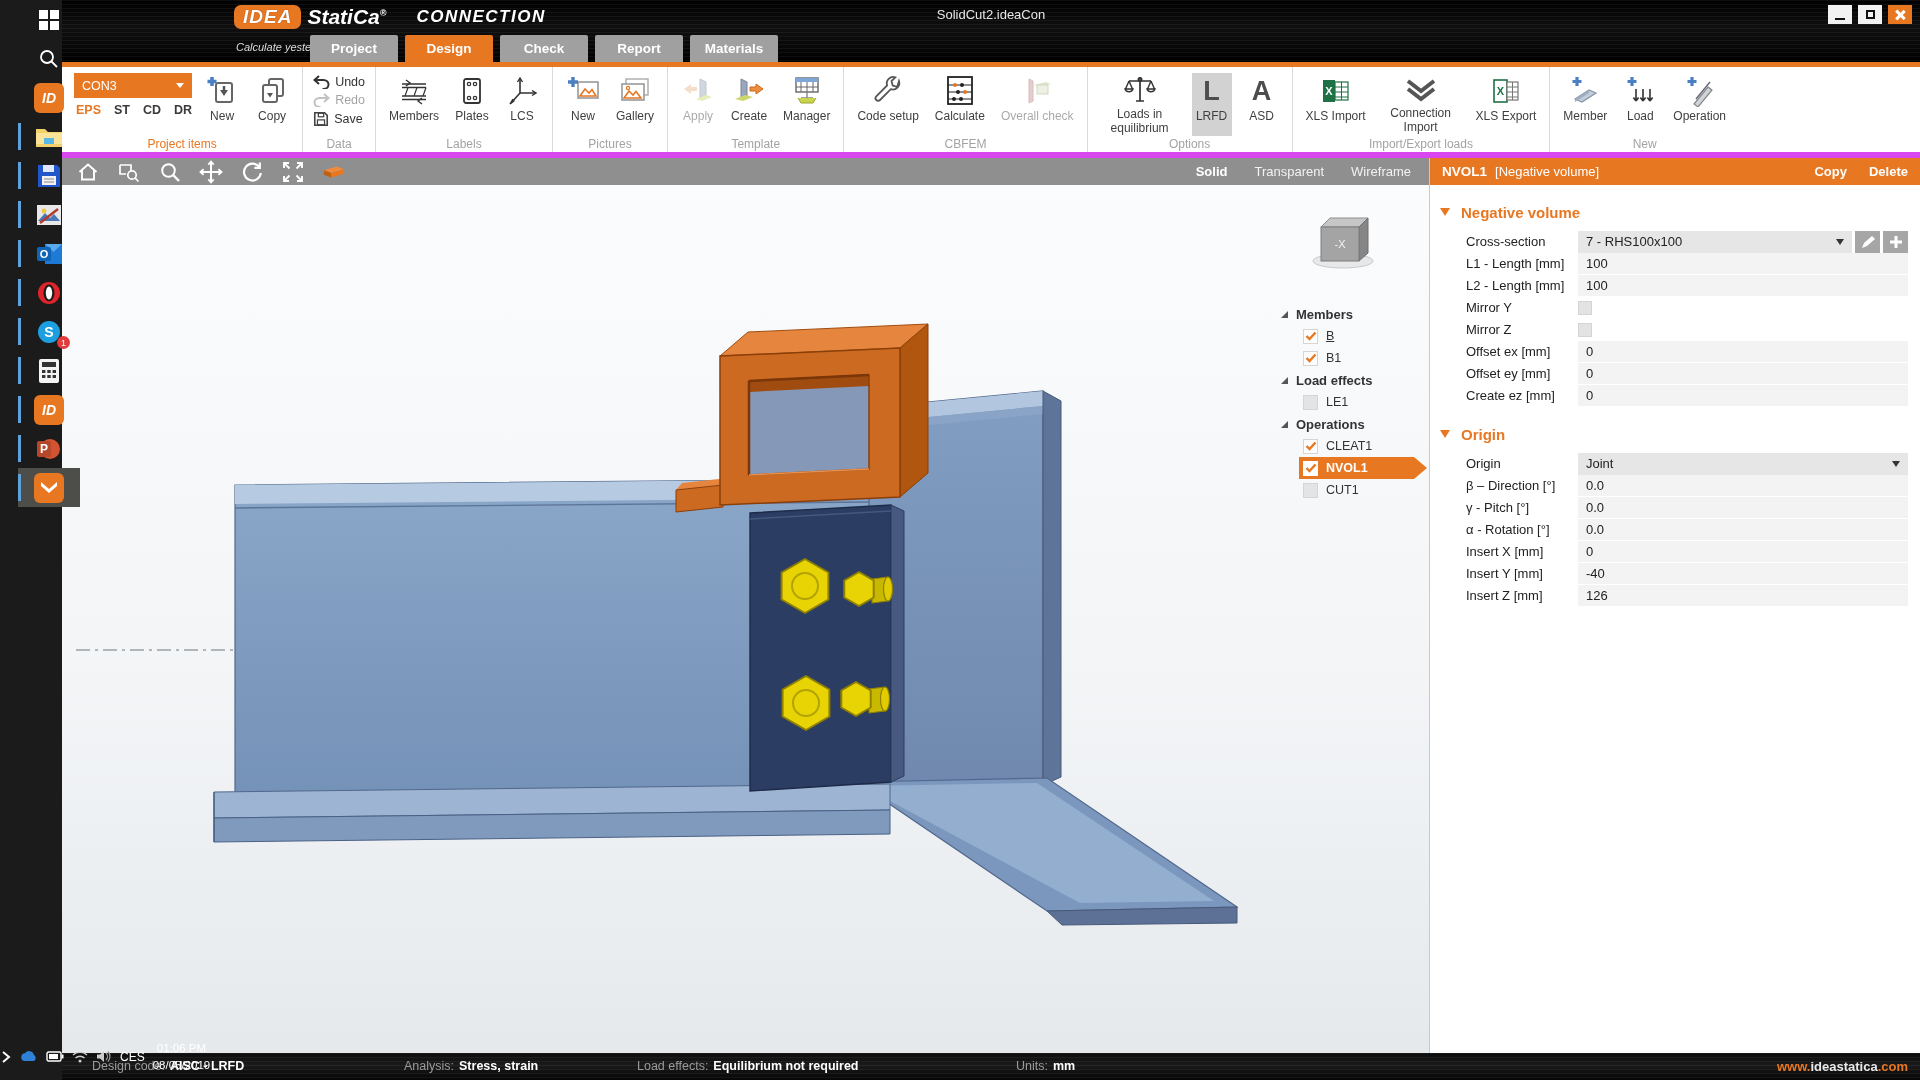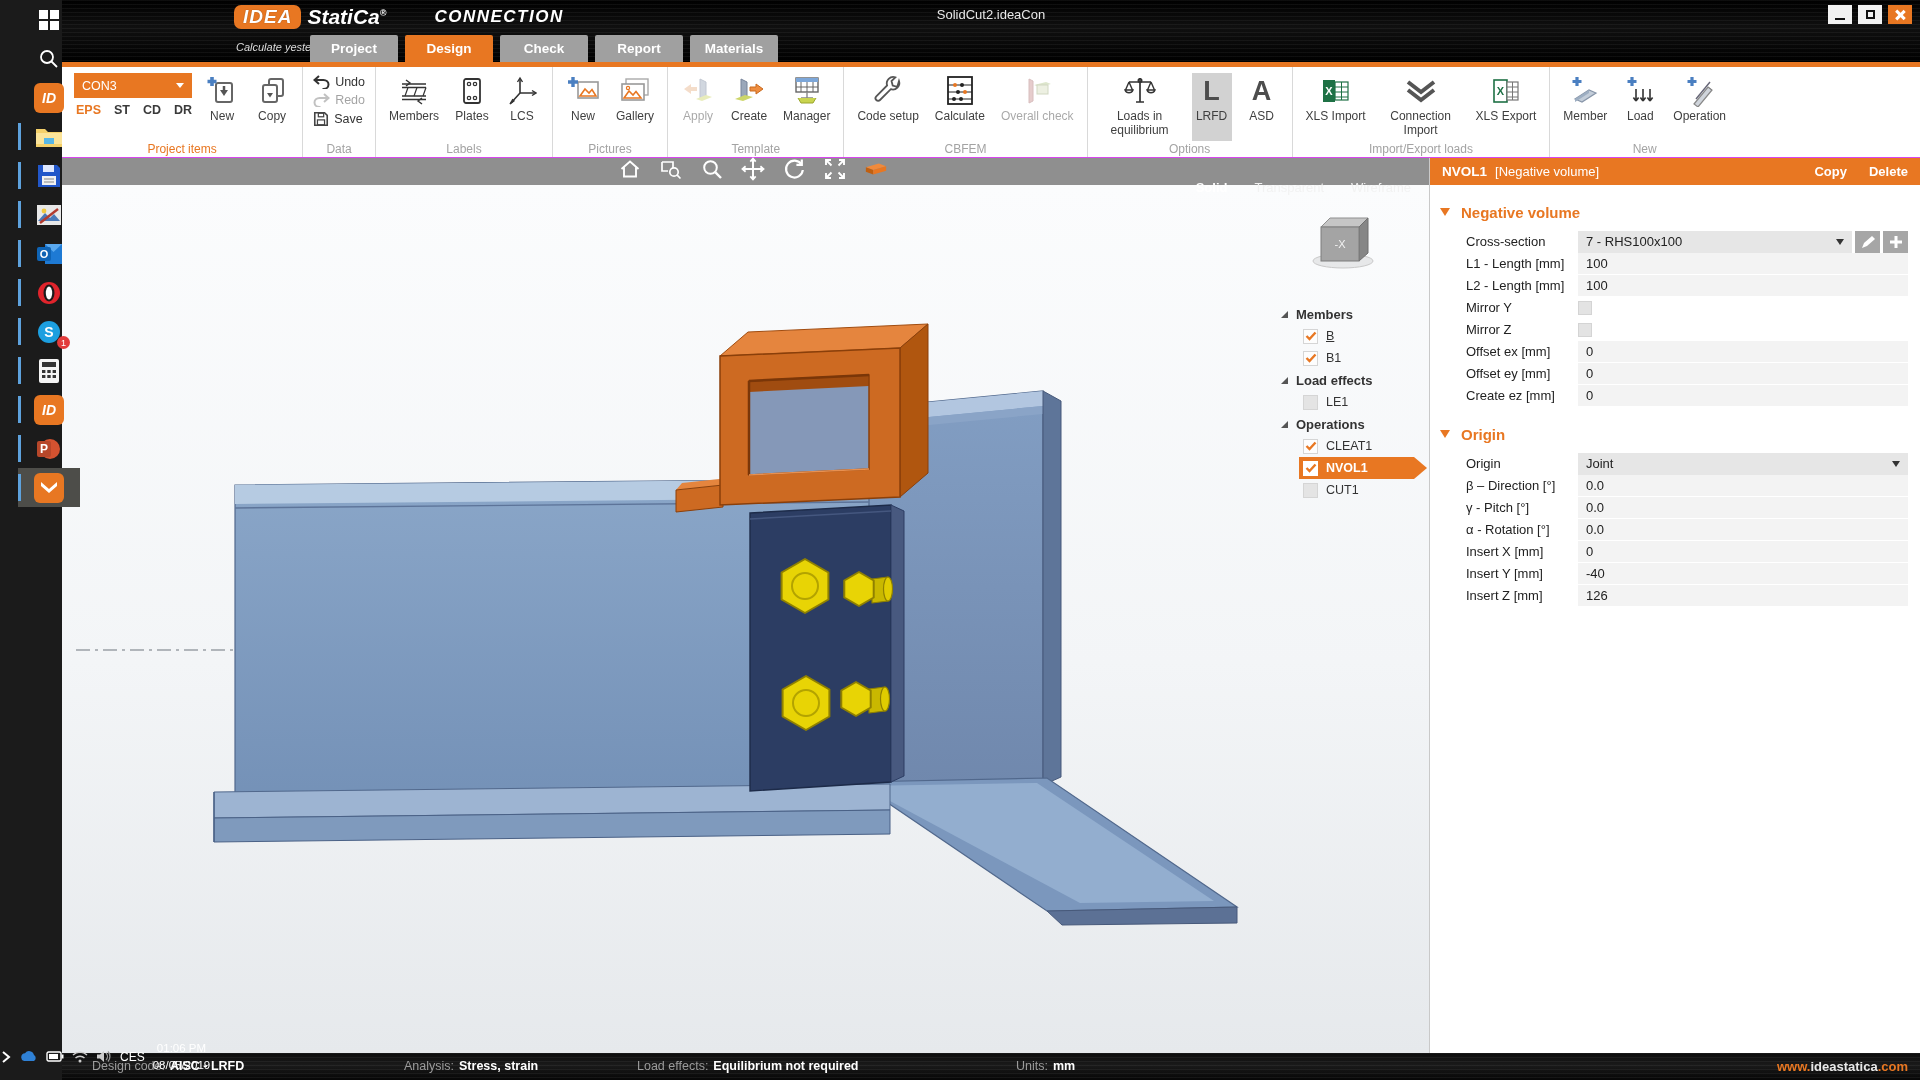--- a/index.html
+++ b/index.html
@@ -42,31 +42,31 @@
   .wc-max i { display:block; width:9px; height:9px; border:2px solid #111; }
   .wc-close i { position:relative; display:block; width:12px; height:12px; }
   .wc-close i::before,.wc-close i::after { content:""; position:absolute; left:5px; top:0; width:2.5px; height:12px; background:#fff; }
   .wc-close i::before { transform:rotate(45deg);} .wc-close i::after { transform:rotate(-45deg);}
 
   .brand { position:absolute; left:172px; top:5px; display:flex; align-items:center; z-index:4; }
   .logo-idea { background:#e87722; color:#fff; font-weight:bold; font-style:italic; font-size:19px;
                padding:1px 9px; border-radius:7px; letter-spacing:1px; text-shadow:0 0 1px #7a3a00; }
   .logo-statica { color:#fff; font-weight:bold; font-style:italic; font-size:21px; margin-left:6px; }
   .logo-reg { color:#fff; font-size:9px; vertical-align:super; }
-  .logo-product { color:#fff; font-weight:800; font-style:italic; font-size:17px; letter-spacing:1.5px; margin-left:48px; }
+  .logo-product { color:#fff; font-weight:800; font-style:italic; font-size:17px; letter-spacing:1.5px; margin-left:30px; }
   .tagline { position:absolute; left:174px; top:41px; color:#ddd; font-style:italic; font-size:11px; z-index:4; }
 
   .tabs { position:absolute; left:248px; bottom:0; display:flex; gap:7px; z-index:4; }
   .tab { width:88px; height:27px; background:#a0a0a0; color:#fff; font-size:13.5px; font-weight:bold;
          display:flex; align-items:center; justify-content:center; border-radius:2px 2px 0 0; cursor:pointer; }
   .tab.active { background:#e87722; }
   .accent-bar { height:5px; background:#e87722; }
 
   
-  .ribbon { position:relative; height:91px; background:#fff; border-bottom:1px solid #d946ef;
+  .ribbon { position:relative; height:91px; background:#fff; border-bottom:6px solid #d946ef;
             display:flex; align-items:stretch; }
   .rgroup { position:relative; border-right:1px solid #d9d9d9; padding:6px 10px 16px 10px; display:flex; gap:10px; }
   .rgroup-label { position:absolute; bottom:1px; left:0; right:0; text-align:center; font-size:12px; color:#a3a3a3; }
   .rgroup-label.orange { color:#e87722; }
   .ritem { display:flex; flex-direction:column; align-items:center; justify-content:flex-start; gap:2px;
            min-width:40px; cursor:pointer; padding:1px 3px; }
   .ritem .ricon { height:34px; display:flex; align-items:center; justify-content:center; }
   .ritem .rlabel { font-size:12px; color:#3f3f3f; text-align:center; line-height:1.15; max-width:78px; }
   .ritem.disabled { opacity:.45; cursor:default; }
   .ritem.selected { background:#d2d2d2; }
@@ -79,21 +79,21 @@
   .modes { display:flex; gap:13px; font-size:12.5px; font-weight:bold; padding-left:2px; }
   .mode { color:#3a3a3a; cursor:pointer; }
   .mode.active { color:#e87722; }
 
   .data-col { display:flex; flex-direction:column; gap:4px; justify-content:flex-start; padding-top:2px; }
   .data-row { display:flex; align-items:center; gap:5px; font-size:12.5px; color:#333; cursor:pointer; }
   .data-row.disabled { opacity:.45; }
 
   
   .vtoolbar { position:absolute; left:0; top:158px; width:1367px; height:27px; background:#8f8f8f;
-              display:flex; align-items:center; z-index:10;flex-direction:column; }
+              display:flex; align-items:center; z-index:10; }
   .vt-icons { display:flex; align-items:center; gap:17px; padding-left:14px; }
   .vt-btn { width:24px; height:22px; display:flex; align-items:center; justify-content:center; cursor:pointer; }
   .vmodes { margin-left:auto; display:flex; gap:27px; padding-right:18px; color:#f2f2f2; font-size:13px; }
   .vmode { cursor:pointer; }
   .vmode.active { font-weight:bold; color:#fff; }
 
   
   .viewport { position:absolute; left:0; top:185px; width:1367px; height:868px;
               background:linear-gradient(180deg,#fbfcfd 0%,#f3f5f7 55%,#e6e9ec 100%); overflow:hidden; }
   .scene { position:absolute; inset:0; }

